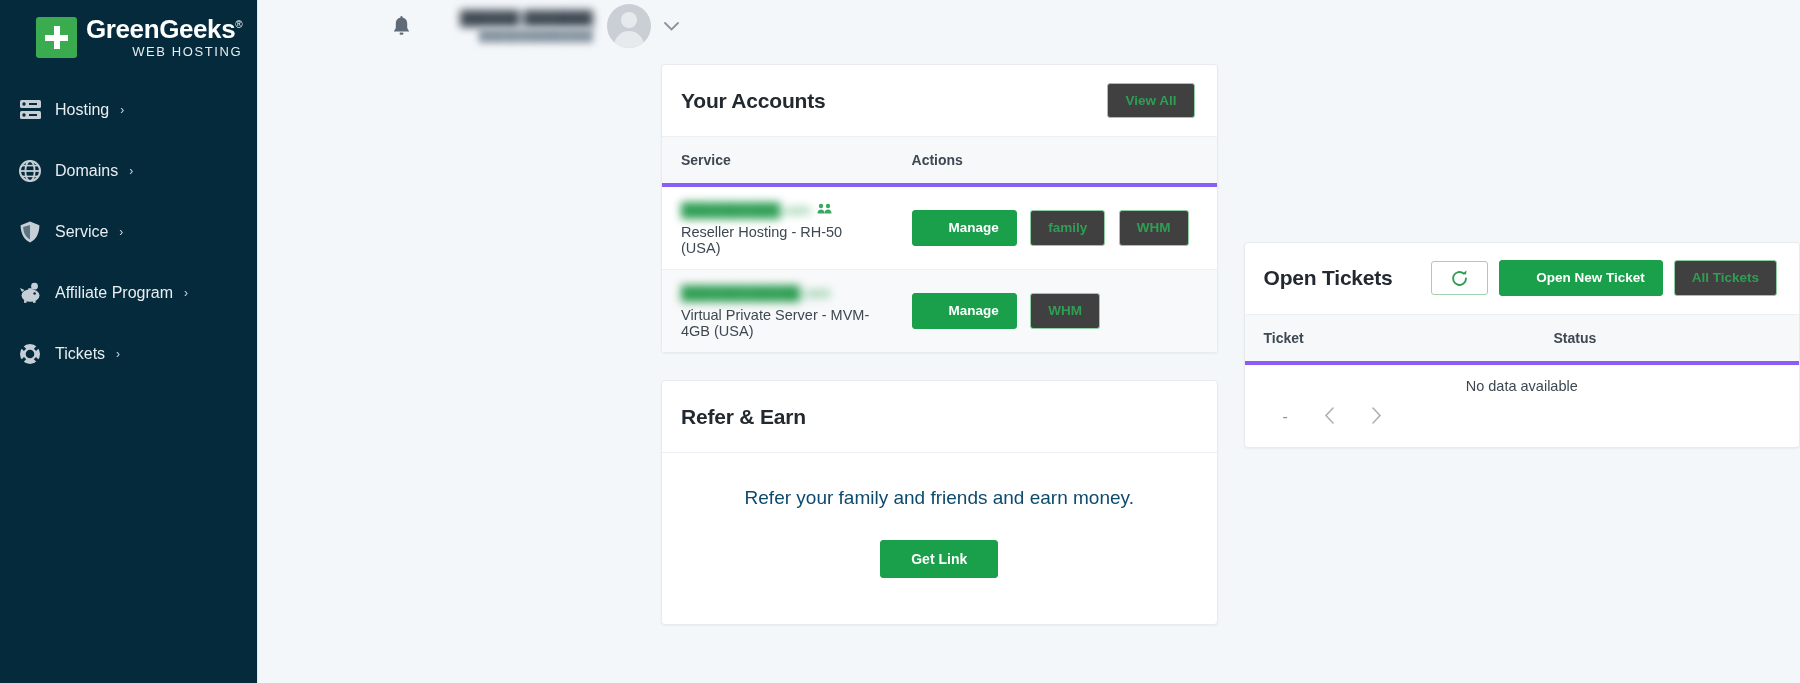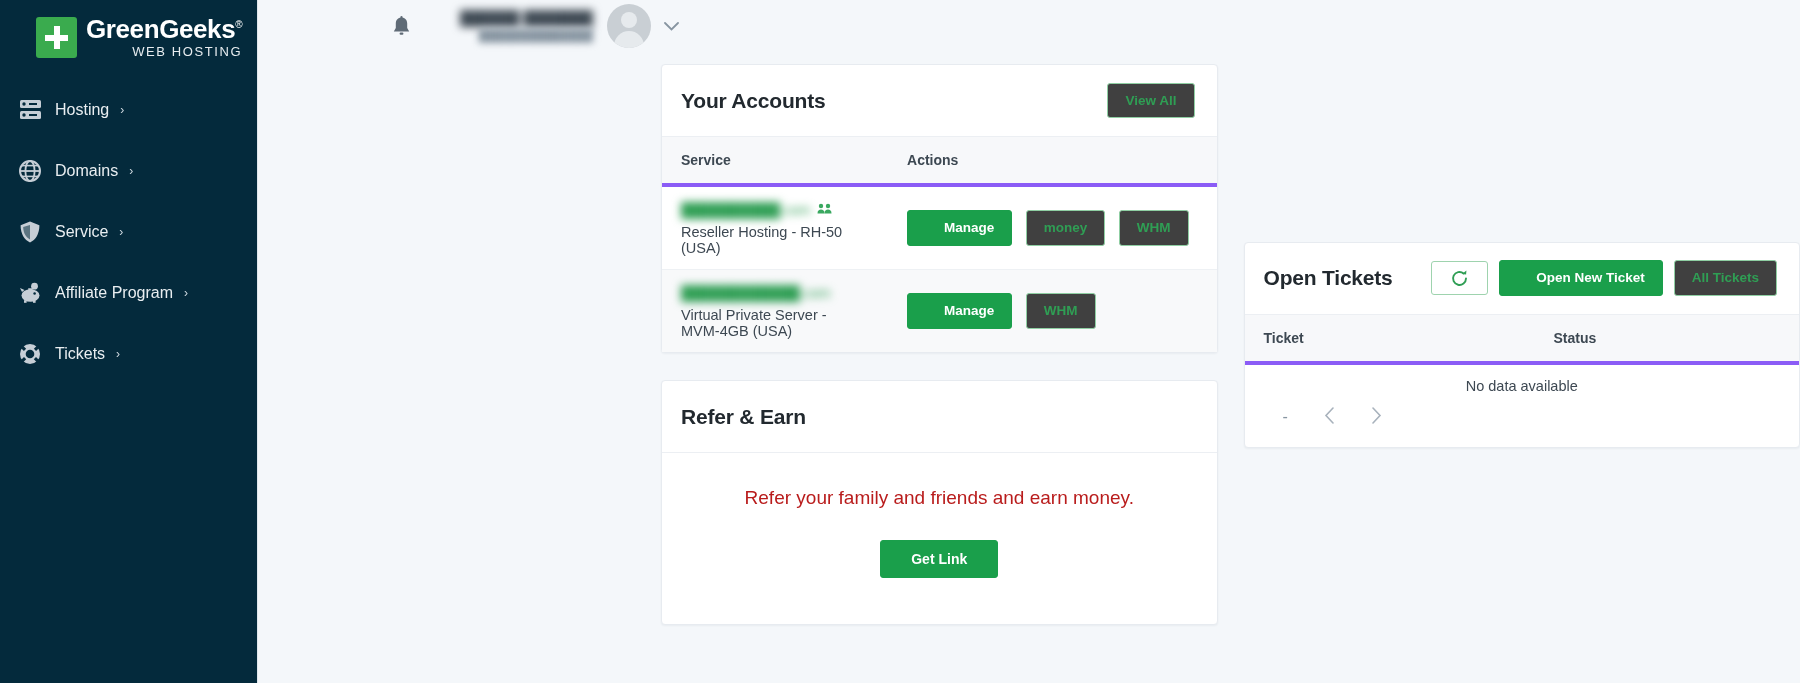--- a/index.html
+++ b/index.html
@@ -266,21 +266,21 @@
     font-size: 16px;
   }
   .pager span { cursor: pointer; line-height: 1; }
 
   .refer-body {
     padding: 34px 0 46px 0;
     text-align: center;
   }
   .refer-text {
     font-size: 19px;
-    color: #b91c1c;
+    color: #0c4a6e;
   }
   .refer-btn-wrap { margin-top: 31px; }
   .btn-get-link { padding: 11px 30px; font-size: 14px; }
   .spacer-12 { height: 27px; }
 </style>
 </head>
 <body>
 
 <div class="app">
 
@@ -429,21 +429,21 @@
                           <circle cx="11" cy="3" r="2.2" fill="#3aa860"></circle>
                           <path d="M0.5 10.4 C0.5 7.8 2 6.6 4 6.6 C6 6.6 7.5 7.8 7.5 10.4 Z" fill="#3aa860"></path>
                           <path d="M7.5 10.4 C7.5 7.8 9 6.6 11 6.6 C13 6.6 14.5 7.8 14.5 10.4 Z" fill="#3aa860"></path>
                         </svg>
                     </span>
                   </span>
                   <div class="svc-plan">Reseller Hosting - RH-50 (USA)</div>
                 </td>
                 <td class="actions-cell">
                   <button class="btn btn-solid">Manage</button>
-                  <button class="btn btn-outline">money</button>
+                  <button class="btn btn-outline">family</button>
                   <button class="btn btn-outline">WHM</button>
                 </td>
               </tr>
               <tr class="alt">
                 <td>
                   <span class="svc-domain-row">
                     <span class="svc-domain">████████████.com</span>
                   </span>
                   <div class="svc-plan">Virtual Private Server - MVM-4GB (USA)</div>
                 </td>

